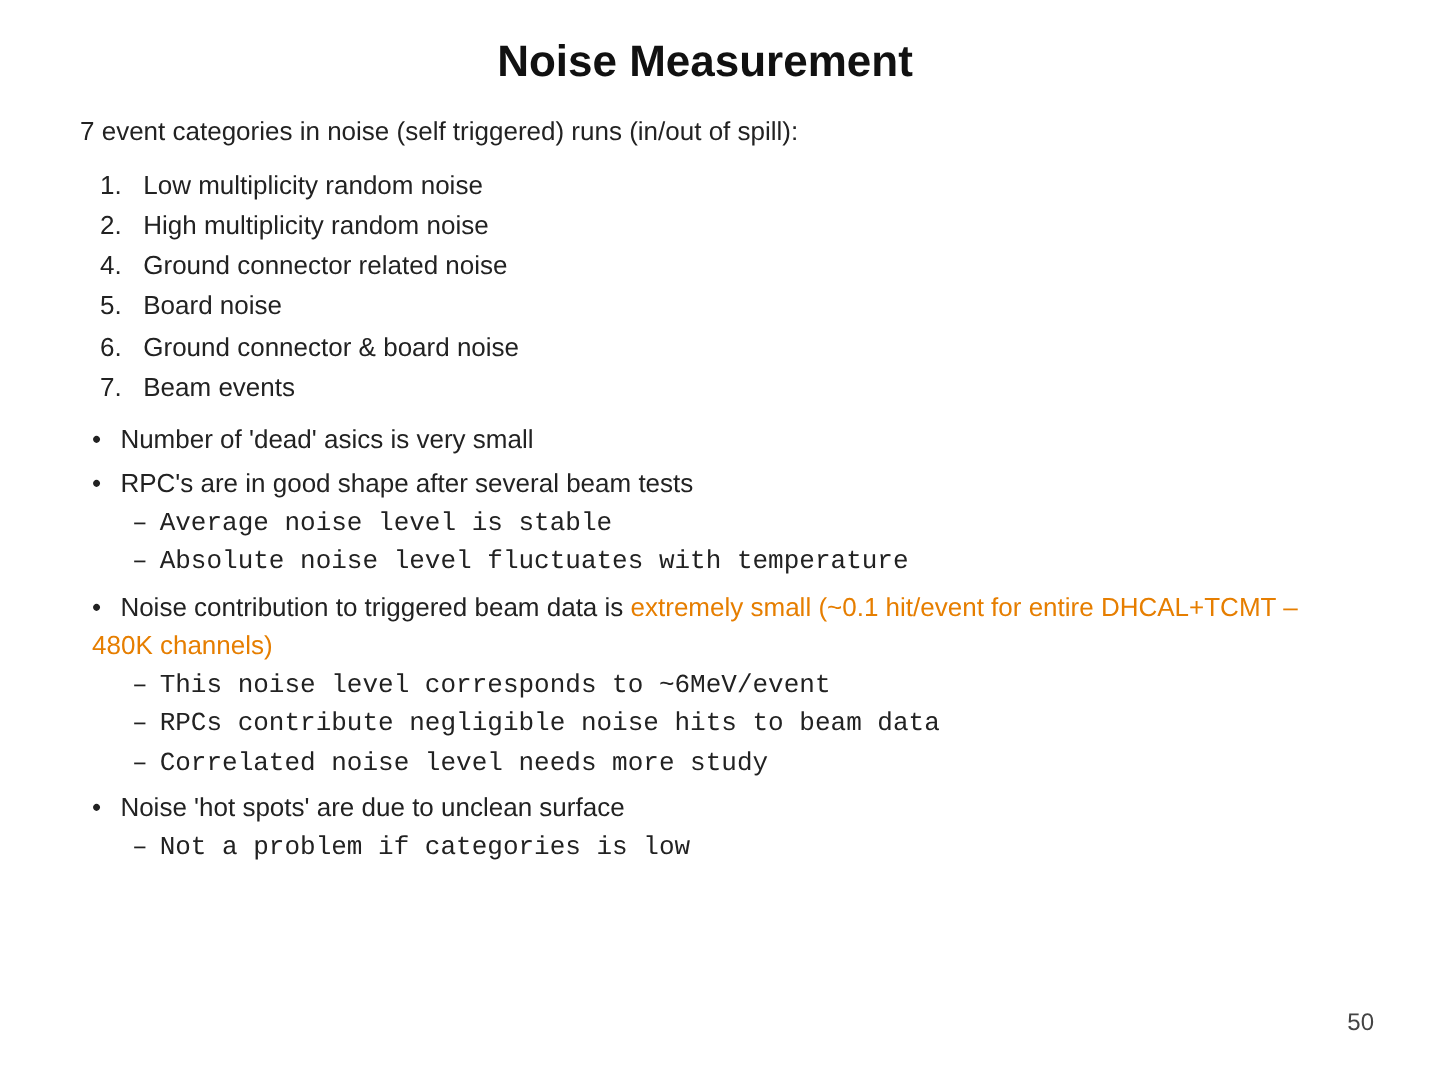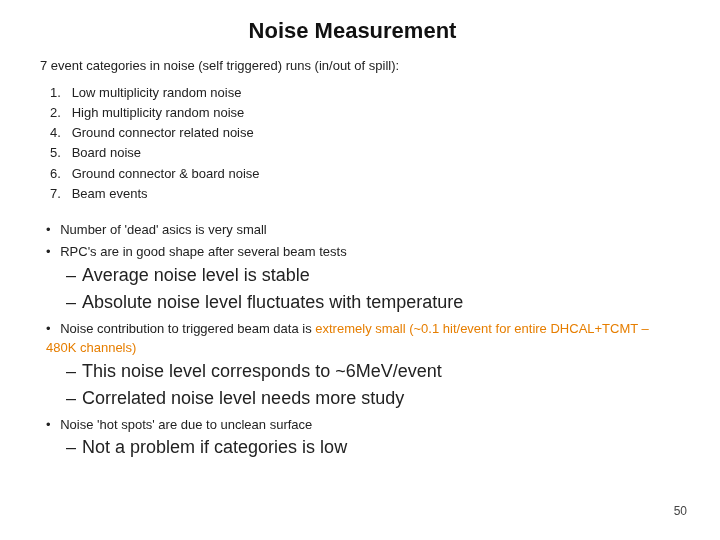--- a/index.html
+++ b/index.html
@@ -27,21 +27,21 @@
       color: #111;
     }
     .subtitle {
       font-size: 13px;
       margin-bottom: 10px;
       color: #222;
     }
     .numbered-list {
       list-style: none;
       margin-left: 10px;
-      margin-bottom: 16px;
+      margin-bottom: 6px;
     }
     .numbered-list li {
       font-size: 13px;
       line-height: 1.55;
       color: #222;
     }
     .numbered-list li span.num {
       display: inline-block;
       width: 18px;
       font-size: 13px;
@@ -59,23 +59,24 @@
     }
     .bullets > li::before {
       content: "•";
       margin-right: 6px;
     }
     .sub-list {
       list-style: none;
       margin-left: 20px;
     }
     .sub-list li {
-      font-size: 18px;
+      font-size: 13px;
       line-height: 1.5;
       color: #222;
+      font-family: Liberation Mono, monospace;
     }
     .sub-list li::before {
       content: "–";
       margin-right: 6px;
     }
     .highlight {
       color: #e67e00;
     }
     .page-num {
       position: absolute;
@@ -132,20 +133,21 @@
       <ul class="sub-list">
         <li>Average noise level is stable</li>
         <li>Absolute noise level fluctuates with temperature</li>
       </ul>
     </li>
 
     <li>
       <span>Noise contribution to triggered beam data is </span><span class="highlight">extremely small (~0.1 hit/event for entire DHCAL+TCMT – 480K channels)</span>
       <ul class="sub-list">
         <li>This noise level corresponds to ~6MeV/event</li>
+        <li>RPCs contribute negligible noise hits to beam data</li>
         <li>Correlated noise level needs more study</li>
       </ul>
     </li>
 
     <li>
       <span>Noise 'hot spots' are due to unclean surface</span>
       <ul class="sub-list">
         <li>Not a problem if categories is low</li>
       </ul>
     </li>

